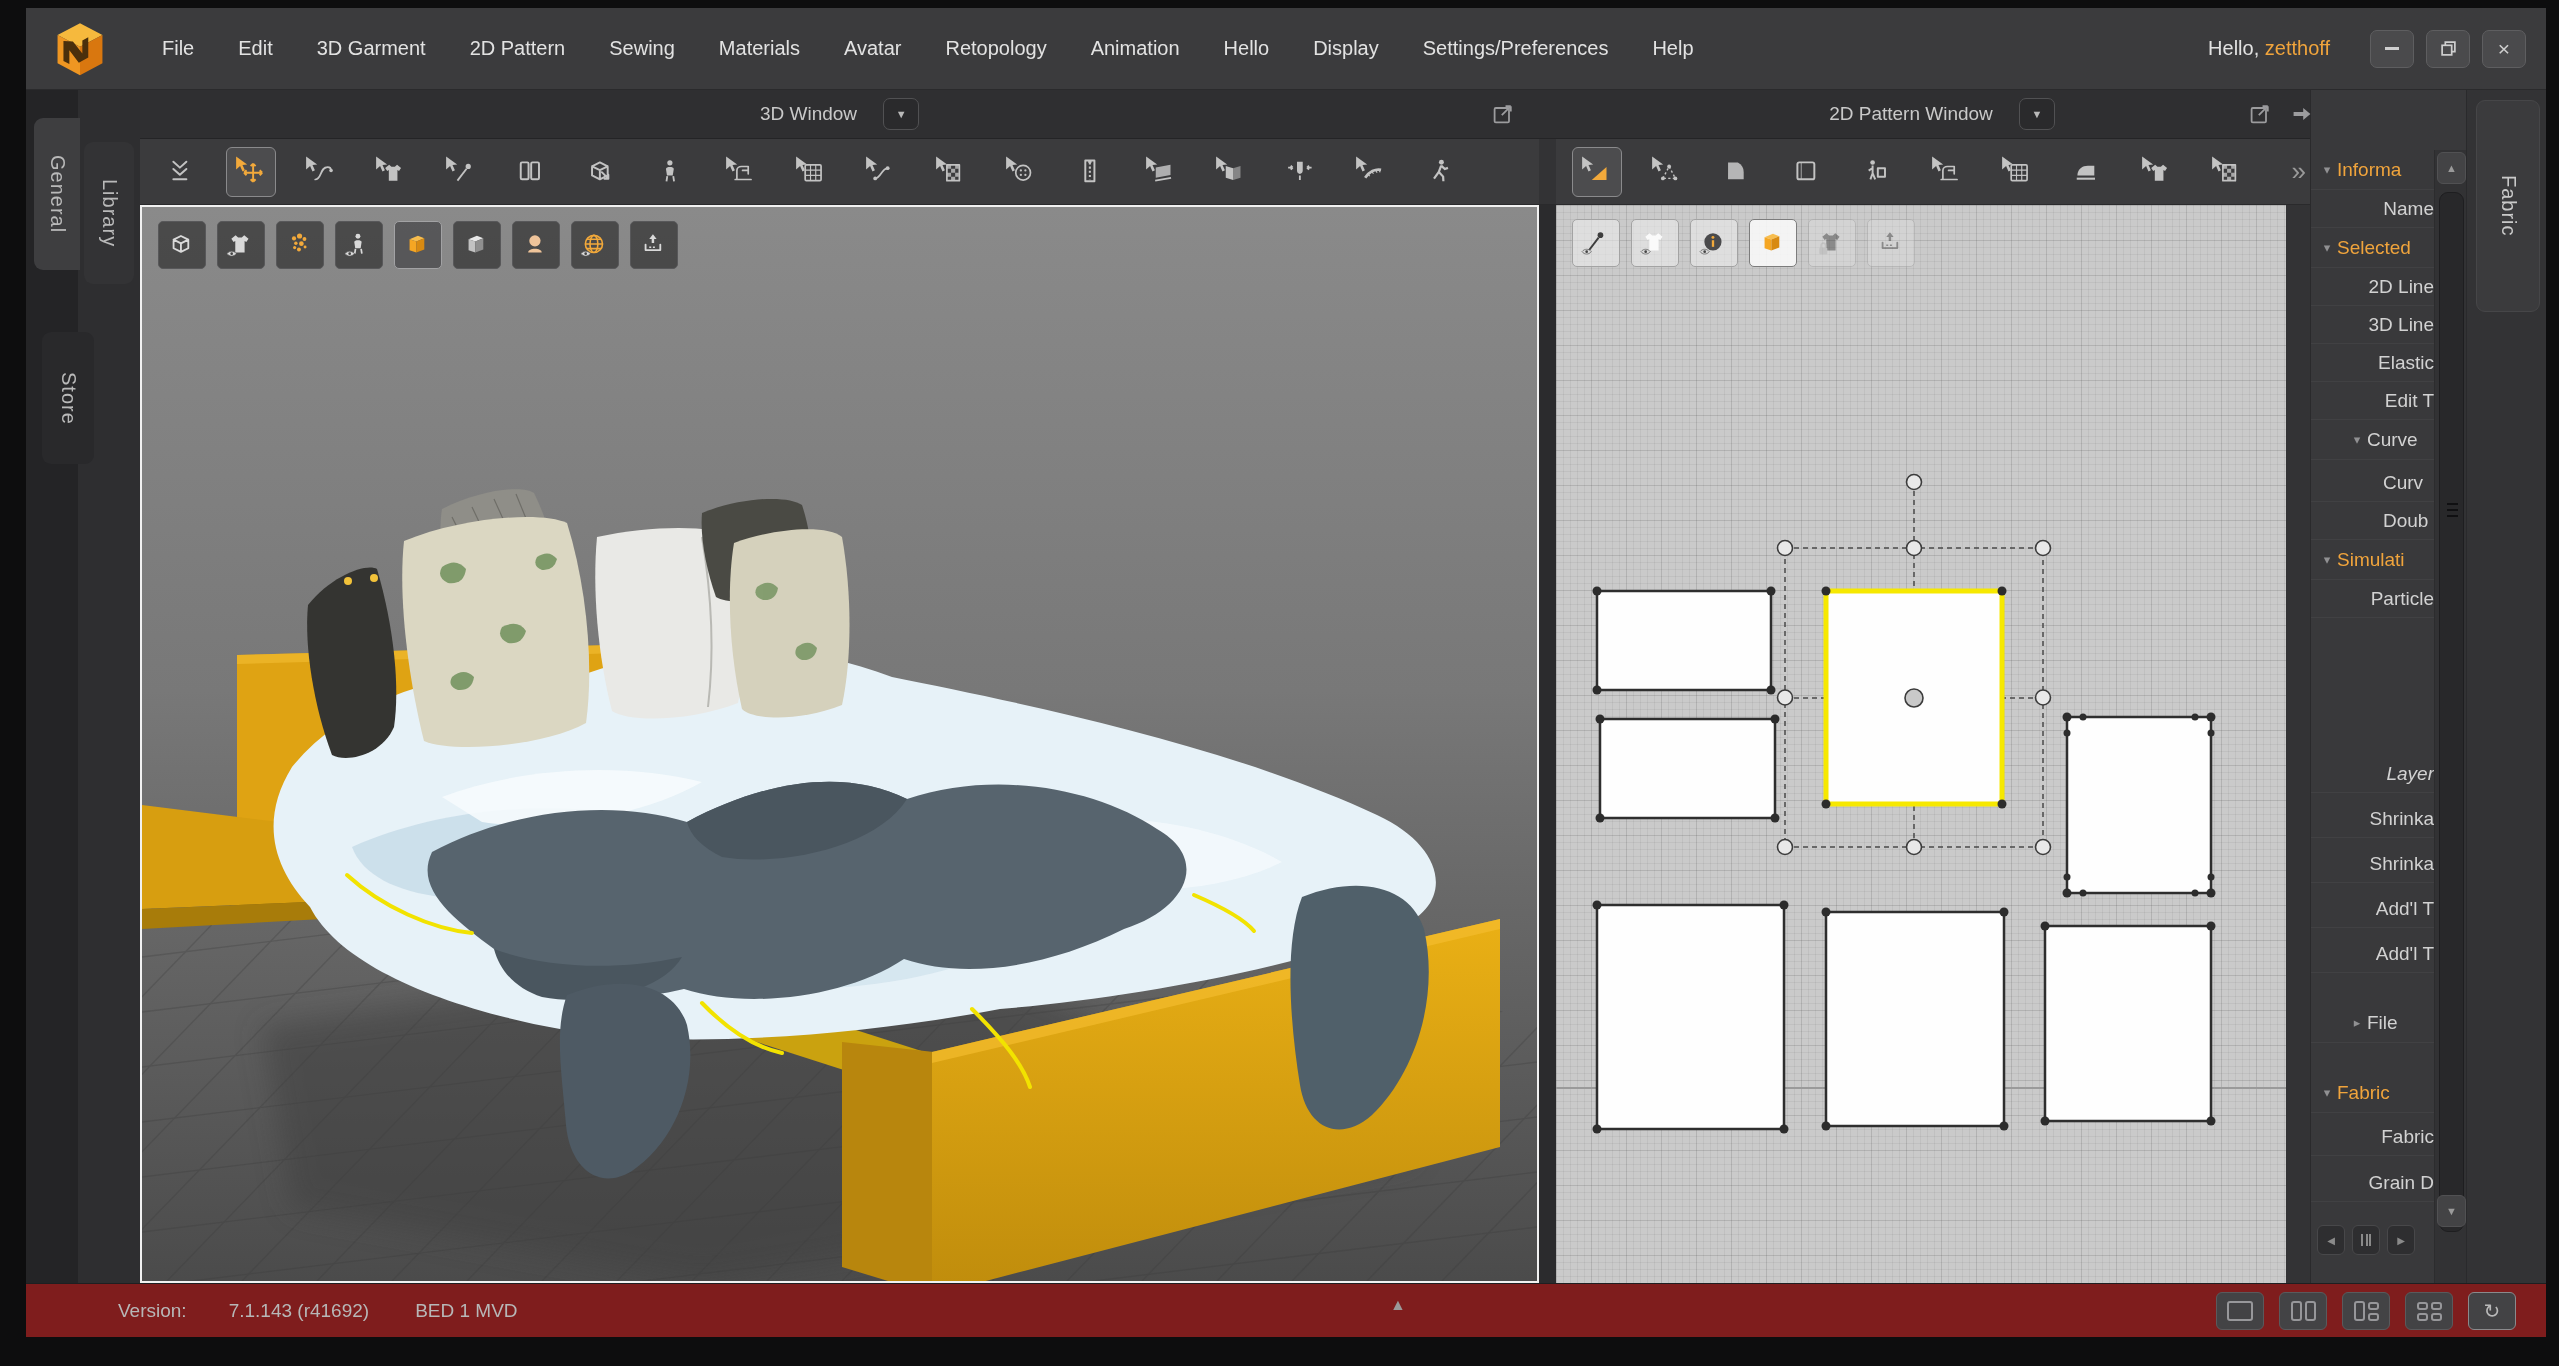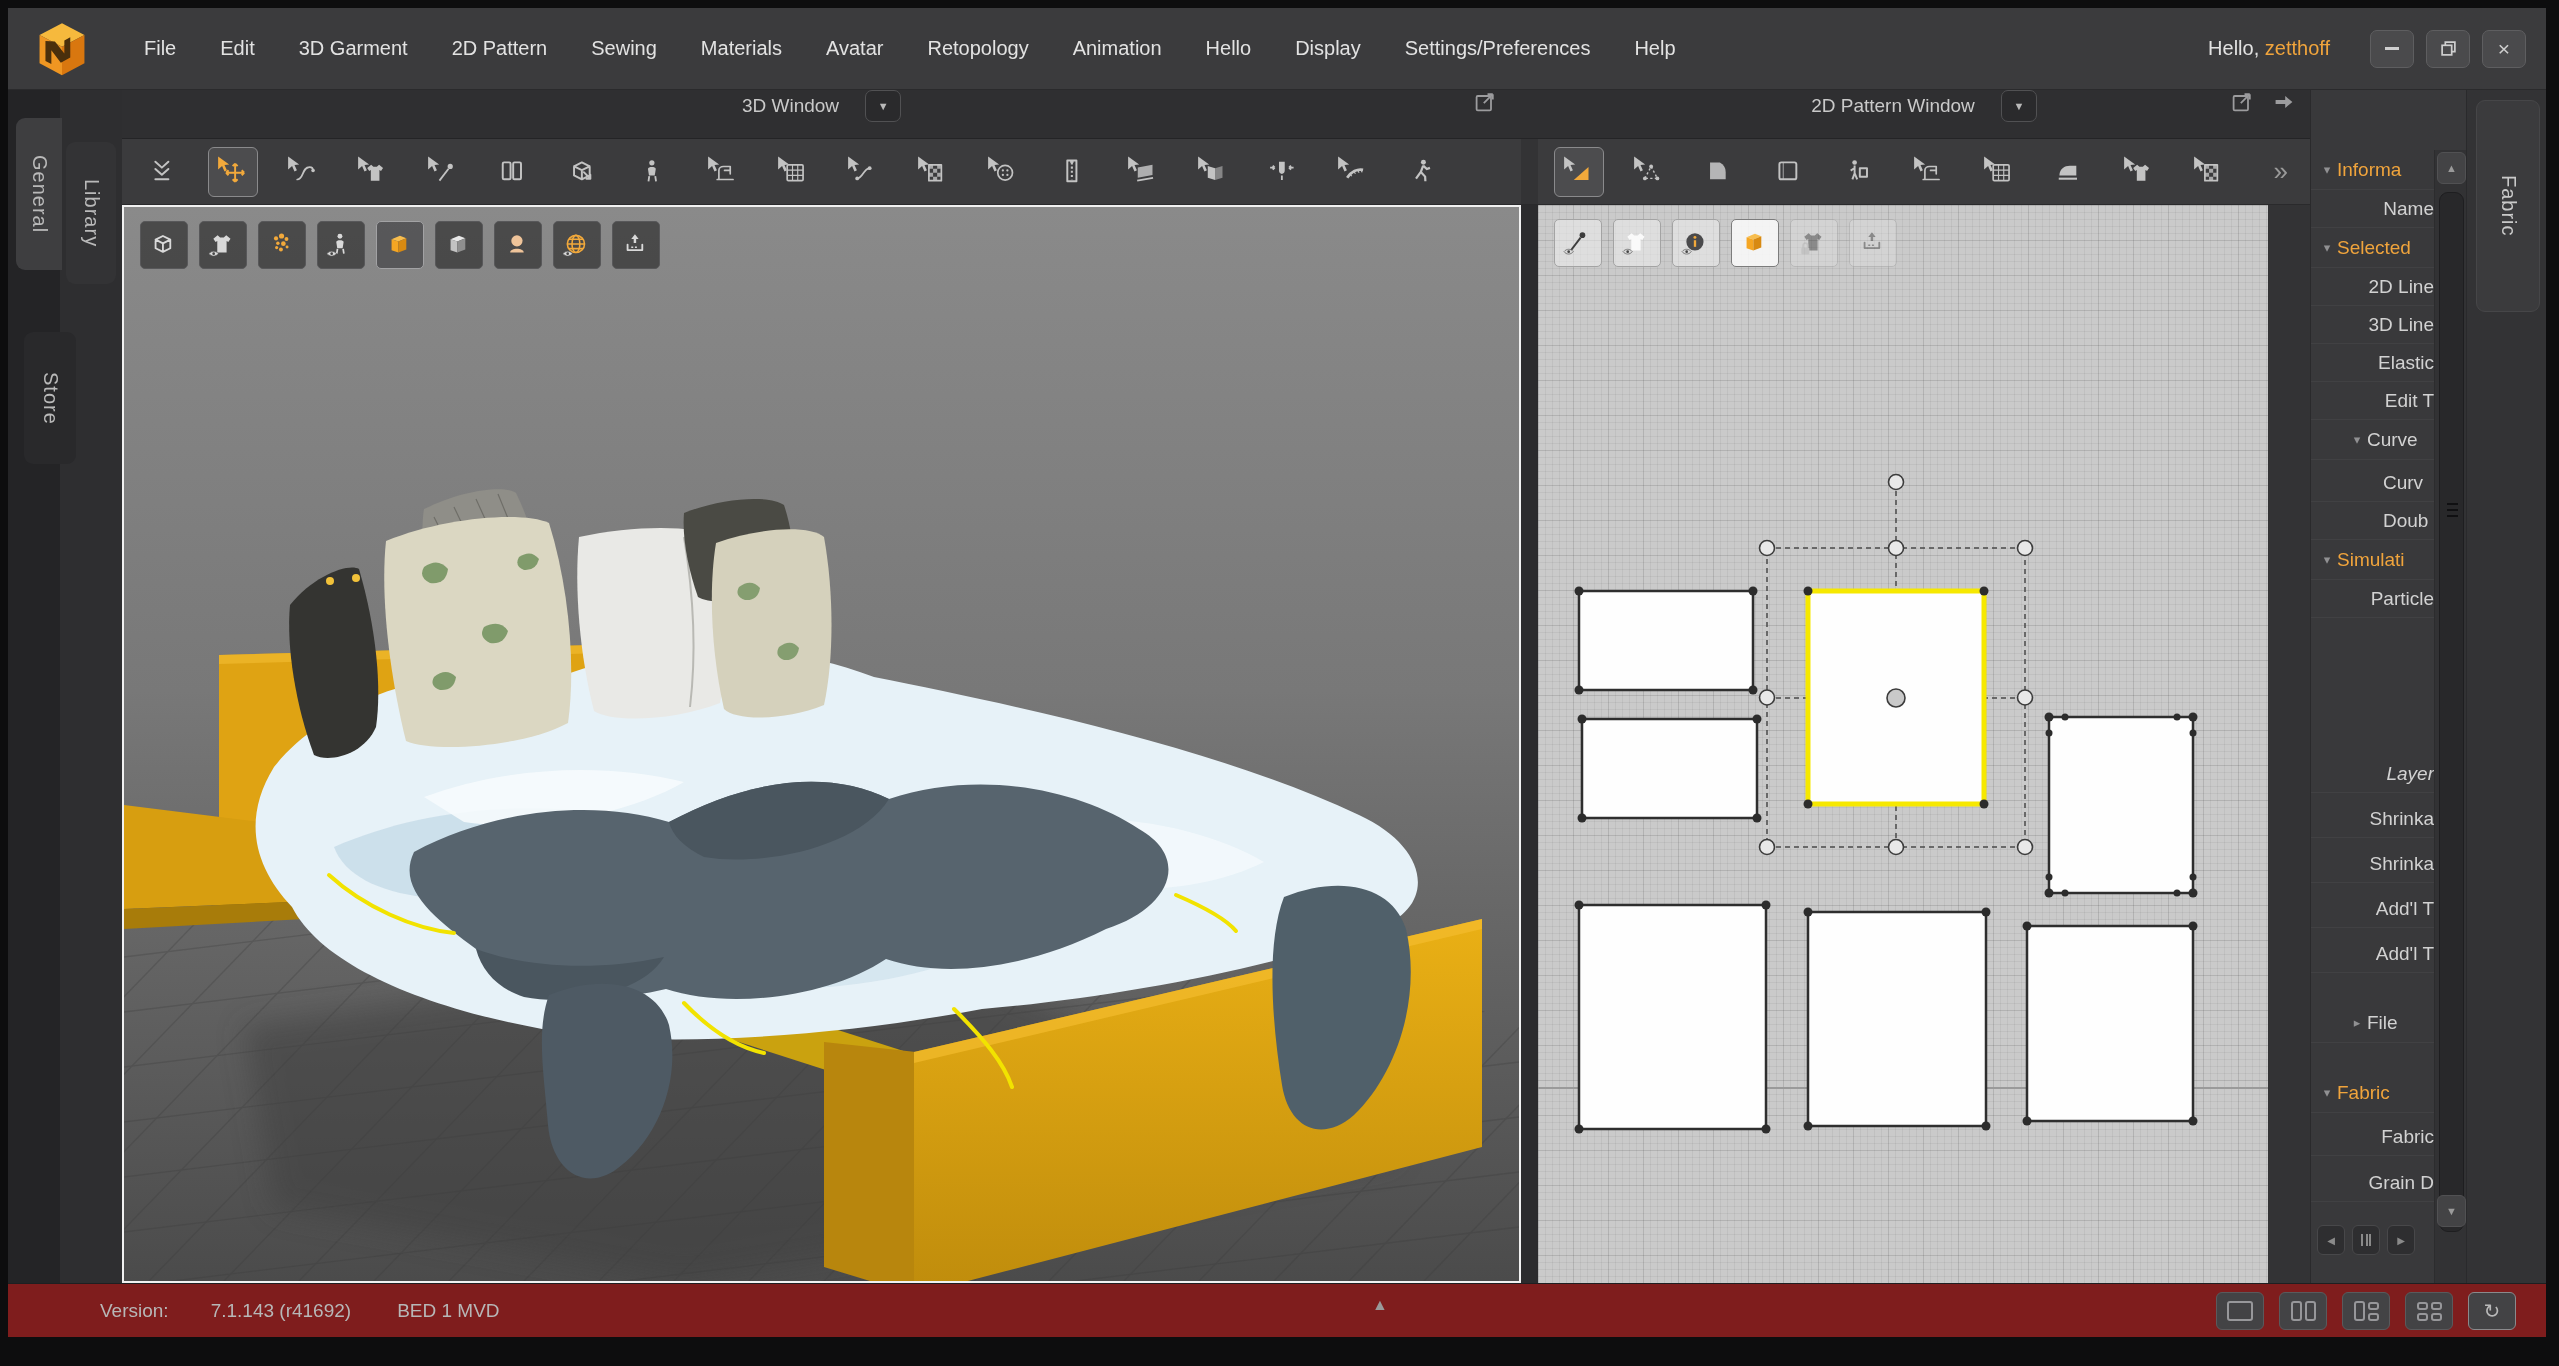--- a/index.html
+++ b/index.html
@@ -1,19 +1,19 @@
 <!DOCTYPE html>
 <html><head>
 <meta charset="utf-8">
 <style>
   html,body{margin:0;padding:0;width:2559px;height:1366px;overflow:hidden;
     font-family:"Liberation Sans","DejaVu Sans",sans-serif;background:#0d0d0e;}
   *{box-sizing:border-box;}
   .app{position:relative;width:2559px;height:1366px;background:#0d0d0e;
-    padding:8px 13px 29px 8px;}
+    padding:8px 13px 29px 26px;}
   .frame{position:relative;width:100%;height:100%;background:#3b3b3d;display:flex;flex-direction:column;}
 
   
   .menubar{height:82px;background:#3b3b3d;display:flex;align-items:center;padding:0 20px 0 28px;
     border-bottom:1px solid #2a2a2c;flex:0 0 82px;}
   .logo{width:52px;height:54px;margin-right:56px;flex:0 0 auto;}
   .menu{display:flex;gap:44px;align-items:center;}
   .menu-item{color:#e2e2e2;font-size:20px;cursor:default;white-space:nowrap;}
   .spacer{flex:1;}
   .hello{font-size:20px;color:#e2e2e2;margin-right:40px;white-space:nowrap;}
@@ -32,21 +32,21 @@
   .rail{width:114px;flex:0 0 114px;position:relative;background:#242426;}
   .railcol2{position:absolute;left:52px;top:0;bottom:0;width:62px;background:#2e2e30;}
   .vtab{position:absolute;border-radius:9px 0 0 9px;display:flex;align-items:center;justify-content:center;}
   .vtab span{writing-mode:vertical-rl;font-size:20px;letter-spacing:1px;color:#b9b9b9;}
   .vtab.general{left:8px;top:28px;width:46px;height:152px;background:#3e3e40;z-index:3;}
   .vtab.library{left:58px;top:52px;width:50px;height:142px;background:#333335;border-radius:9px;z-index:2;}
   .vtab.store{left:16px;top:242px;width:52px;height:132px;background:#29292b;border-radius:9px;z-index:2;}
 
   
   .center{display:grid;grid-template-columns:1399px 17px 772px;grid-template-rows:49px 66px 1fr;min-width:0;}
-  .vhead{background:#2f2f31;border-bottom:1px solid #242426;display:flex;align-items:flex-start;position:relative;}
+  .vhead{background:#2f2f31;border-bottom:1px solid #242426;display:flex;align-items:center;position:relative;}
   .vhead .titlegrp{position:absolute;left:0;right:0;display:flex;align-items:center;justify-content:center;gap:26px;}
   .vhead .htitle{color:#c9c9c9;font-size:19px;}
   .ddbtn{width:36px;height:32px;border-radius:7px;background:#2a2a2c;border:1px solid #515153;
     color:#b9b9b9;font-size:11px;display:flex;align-items:center;justify-content:center;position:relative;z-index:2;}
   .hicon{color:#9c9c9e;position:relative;z-index:2;}
   .hicon svg{width:24px;height:24px;display:block;}
   .headgap{background:#2f2f31;border-bottom:1px solid #242426;}
   .tb{background:#3b3b3d;display:flex;align-items:center;padding-left:16px;border-bottom:1px solid #2a2a2c;}
   .tbsplit{background:#333335;border-bottom:1px solid #2a2a2c;}
   .tbtn{width:50px;height:50px;margin-right:20px;border-radius:6px;border:1px solid transparent;

